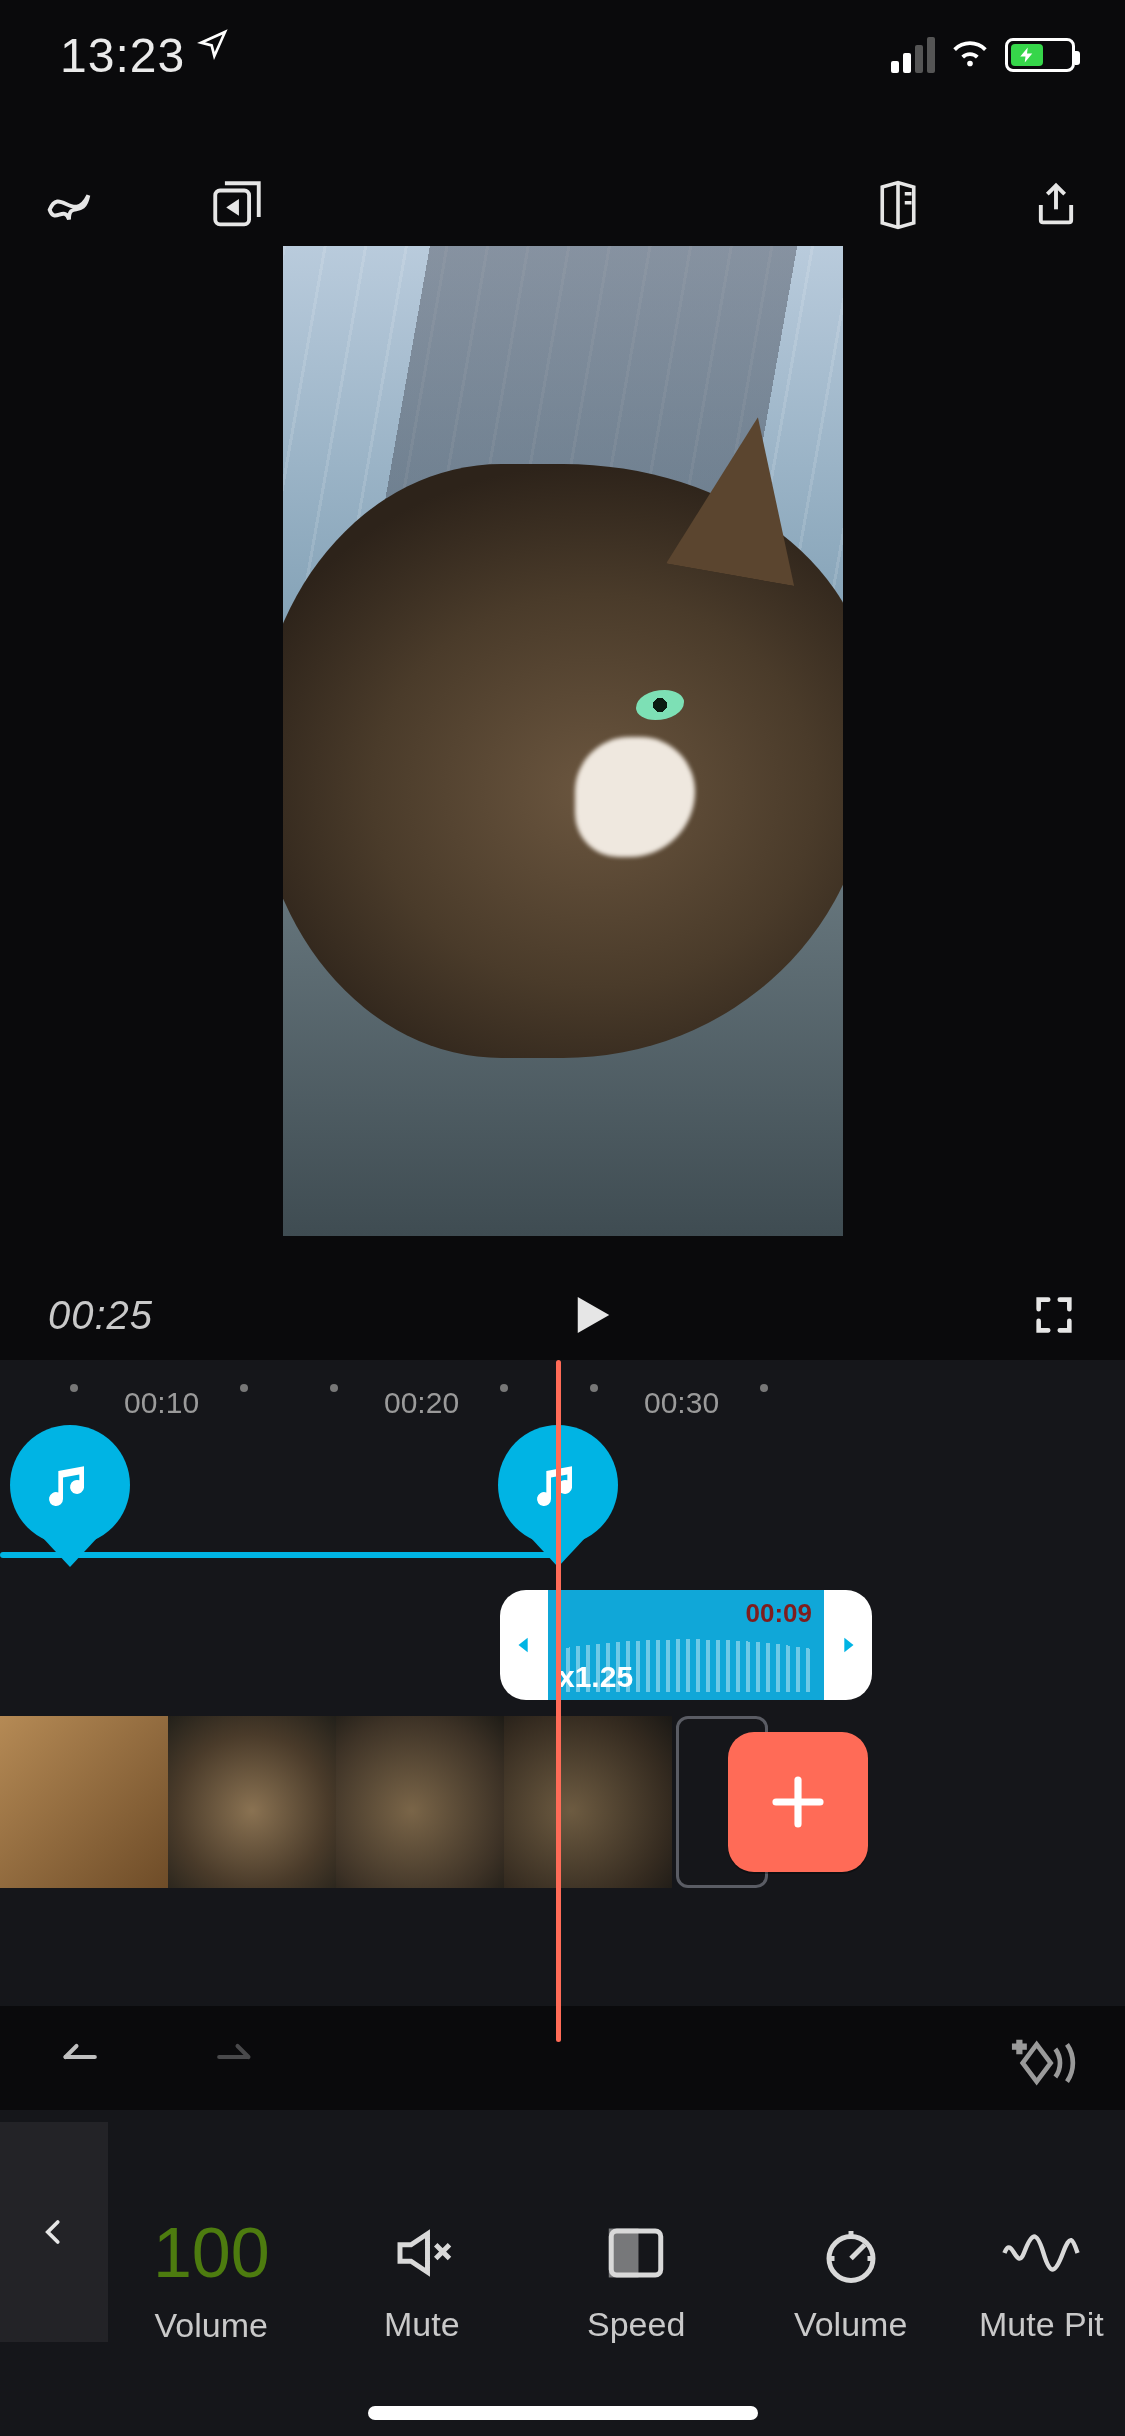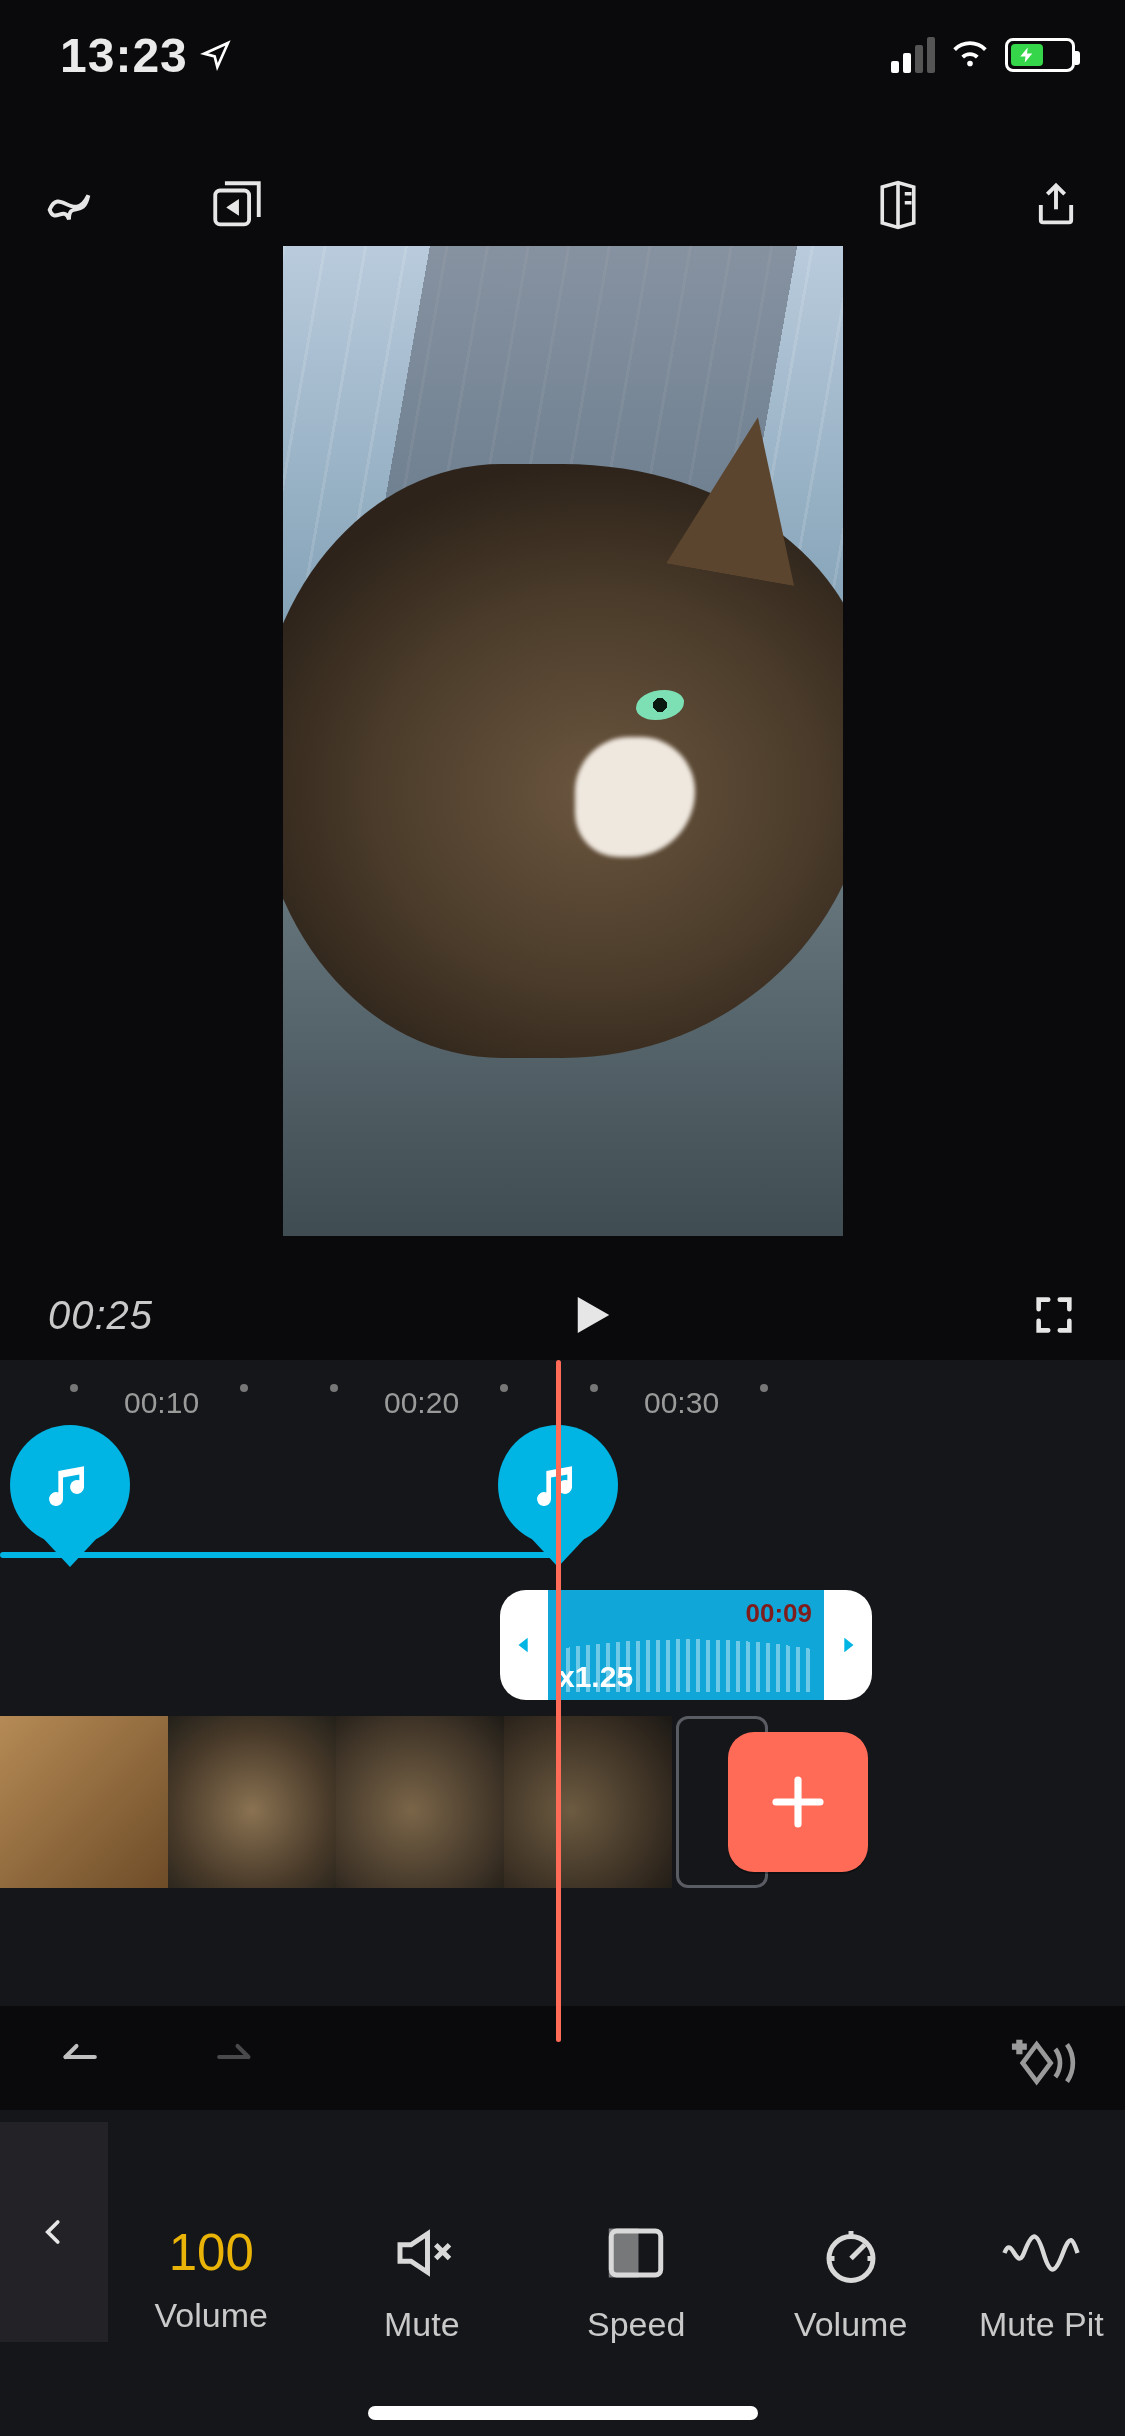--- a/index.html
+++ b/index.html
@@ -18,24 +18,24 @@
     position: absolute;
     top: 0; left: 0; right: 0;
     height: 110px;
     display: flex;
     align-items: center;
     justify-content: space-between;
     padding: 0 50px 0 60px;
   }
   .sb-left {
     display: flex;
-    align-items: center;
+    align-items: flex-start;
     gap: 12px;
     font-size: 48px;
-    font-weight: 700;
+    font-weight: 400;
     letter-spacing: 1px;
   }
   .sb-right {
     display: flex;
     align-items: center;
     gap: 14px;
   }
   .signal-bars { display: flex; align-items: flex-end; gap: 4px; }
   .signal-bars span { width: 8px; background: #fff; border-radius: 2px; }
   .signal-bars .b1 { height: 12px; }
@@ -289,21 +289,21 @@
   }
   .tool {
     width: 218px;
     display: flex; flex-direction: column;
     align-items: center; justify-content: center;
     gap: 18px;
     padding-top: 16px;
     cursor: pointer;
   }
   .tool.volume { width: 210px; }
-  .tool .big { font-size: 51px; font-weight: 300; color: #eab308; line-height: 1; }
+  .tool .big { font-size: 70px; font-weight: 300; color: #4d7c0f; line-height: 1; }
   .tool .ticon { width: 78px; height: 68px; display: flex; align-items: center; justify-content: center; }
   .tool .lab { font-size: 34px; color: #c9c9c9; }
   
   
   .home-ind {
     position: absolute;
     bottom: 16px; left: 50%; transform: translateX(-50%);
     width: 390px; height: 14px;
     background: #fff; border-radius: 10px;
   }

